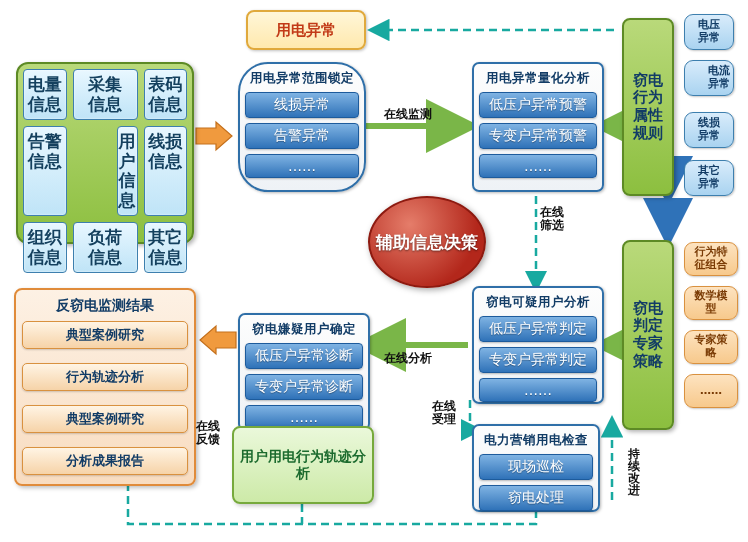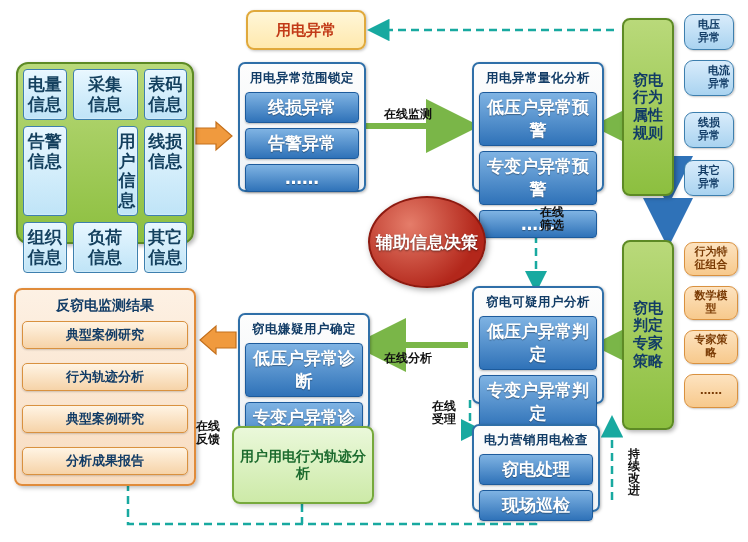--- a/index.html
+++ b/index.html
@@ -22,21 +22,21 @@
   }
   .bluepanel .ptitle{
     color:#123c66;font-weight:bold;font-size:12.5px;text-align:center;
     letter-spacing:.5px;margin:2px 0 5px 0;
   }
   .bluebar{
     display:block;
     background:linear-gradient(#7fb3e3,#2f72b8);
     border:1px solid #1d5b9c;
     border-radius:4px;
-    color:#ffffff;font-size:17px;font-weight:bold;
+    color:#ffffff;font-size:14px;font-weight:normal;
     text-align:center;
     padding:3px 2px;
     margin:0 0 5px 0;
     text-shadow:0 1px 1px rgba(0,0,0,.35);
     box-shadow:0 1px 2px rgba(0,0,0,.25);
   }
   .bluebar:last-child{margin-bottom:0;}
 
   
   .greenbox{
@@ -252,21 +252,21 @@
 信息</div>
     <div class="gcell" style="white-space: pre-line;">组织
 信息</div>
     <div class="gcell" style="white-space: pre-line;">负荷
 信息</div>
     <div class="gcell" style="white-space: pre-line;">其它
 信息</div>
   </div>
 </div>
 
-<div class="node bluepanel" style="left:238px;top:62px;width:128px;height:130px;">
+<div class="node bluepanel" style="left:238px;top:62px;width:128px;height:130px;border-radius:30px;">
   <div class="ptitle">用电异常范围锁定</div>
   <div class="bluebar">线损异常</div>
   <div class="bluebar">告警异常</div>
   <div class="bluebar">……</div>
 </div>
 
 <div class="node bluepanel" style="left:472px;top:62px;width:132px;height:130px;">
   <div class="ptitle">用电异常量化分析</div>
   <div class="bluebar">低压户异常预警</div>
   <div class="bluebar">专变户异常预警</div>
@@ -305,22 +305,22 @@
 
 <div class="node bluepanel" style="left:238px;top:282px;width:132px;height:118px;margin-top:31px;">
   <div class="ptitle">窃电嫌疑用户确定</div>
   <div class="bluebar">低压户异常诊断</div>
   <div class="bluebar">专变户异常诊断</div>
   <div class="bluebar">……</div>
 </div>
 
 <div class="node bluepanel" style="left:472px;top:424px;width:128px;height:88px;">
   <div class="ptitle">电力营销用电检查</div>
+  <div class="bluebar">现场巡检</div>
   <div class="bluebar">窃电处理</div>
-  <div class="bluebar">现场巡检</div>
 </div>
 
 <div class="node resultbox" style="left:14px;top:288px;width:182px;height:198px;">
   <div class="rtitle">反窃电监测结果</div>
   <div class="rbar">典型案例研究</div>
   <div class="rbar">行为轨迹分析</div>
   <div class="rbar">典型案例研究</div>
   <div class="rbar">分析成果报告</div>
 </div>
 

